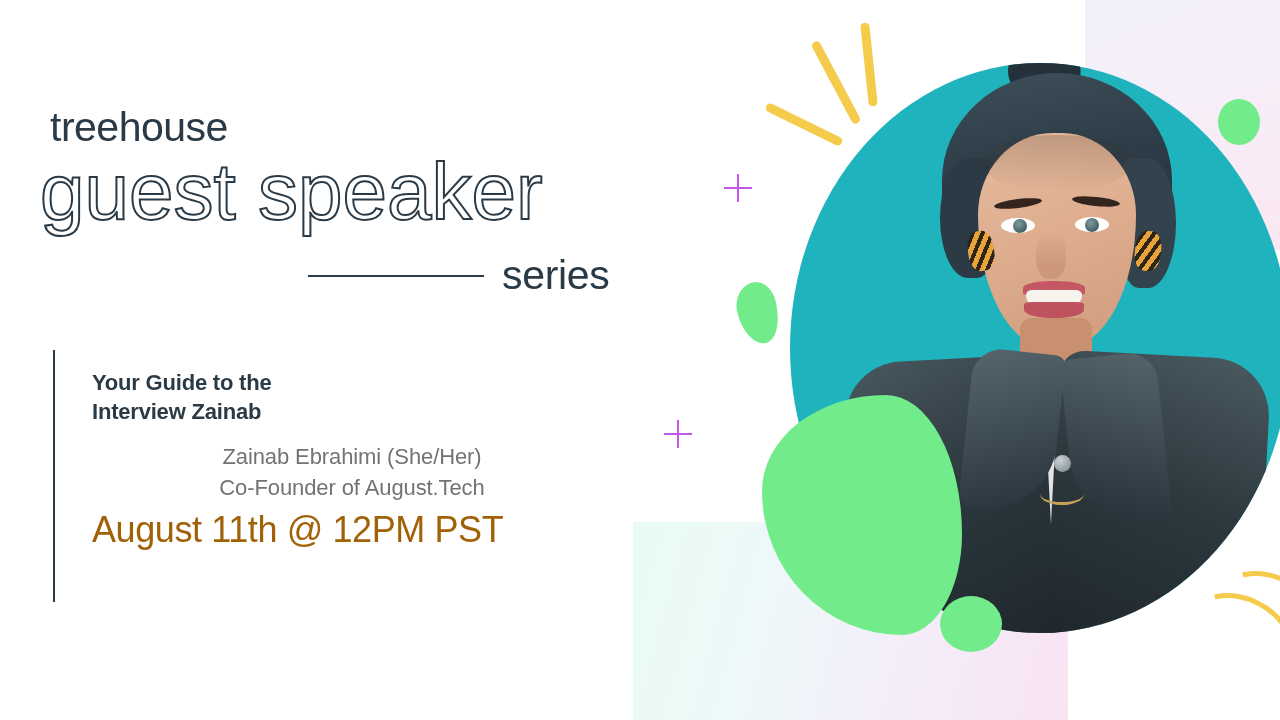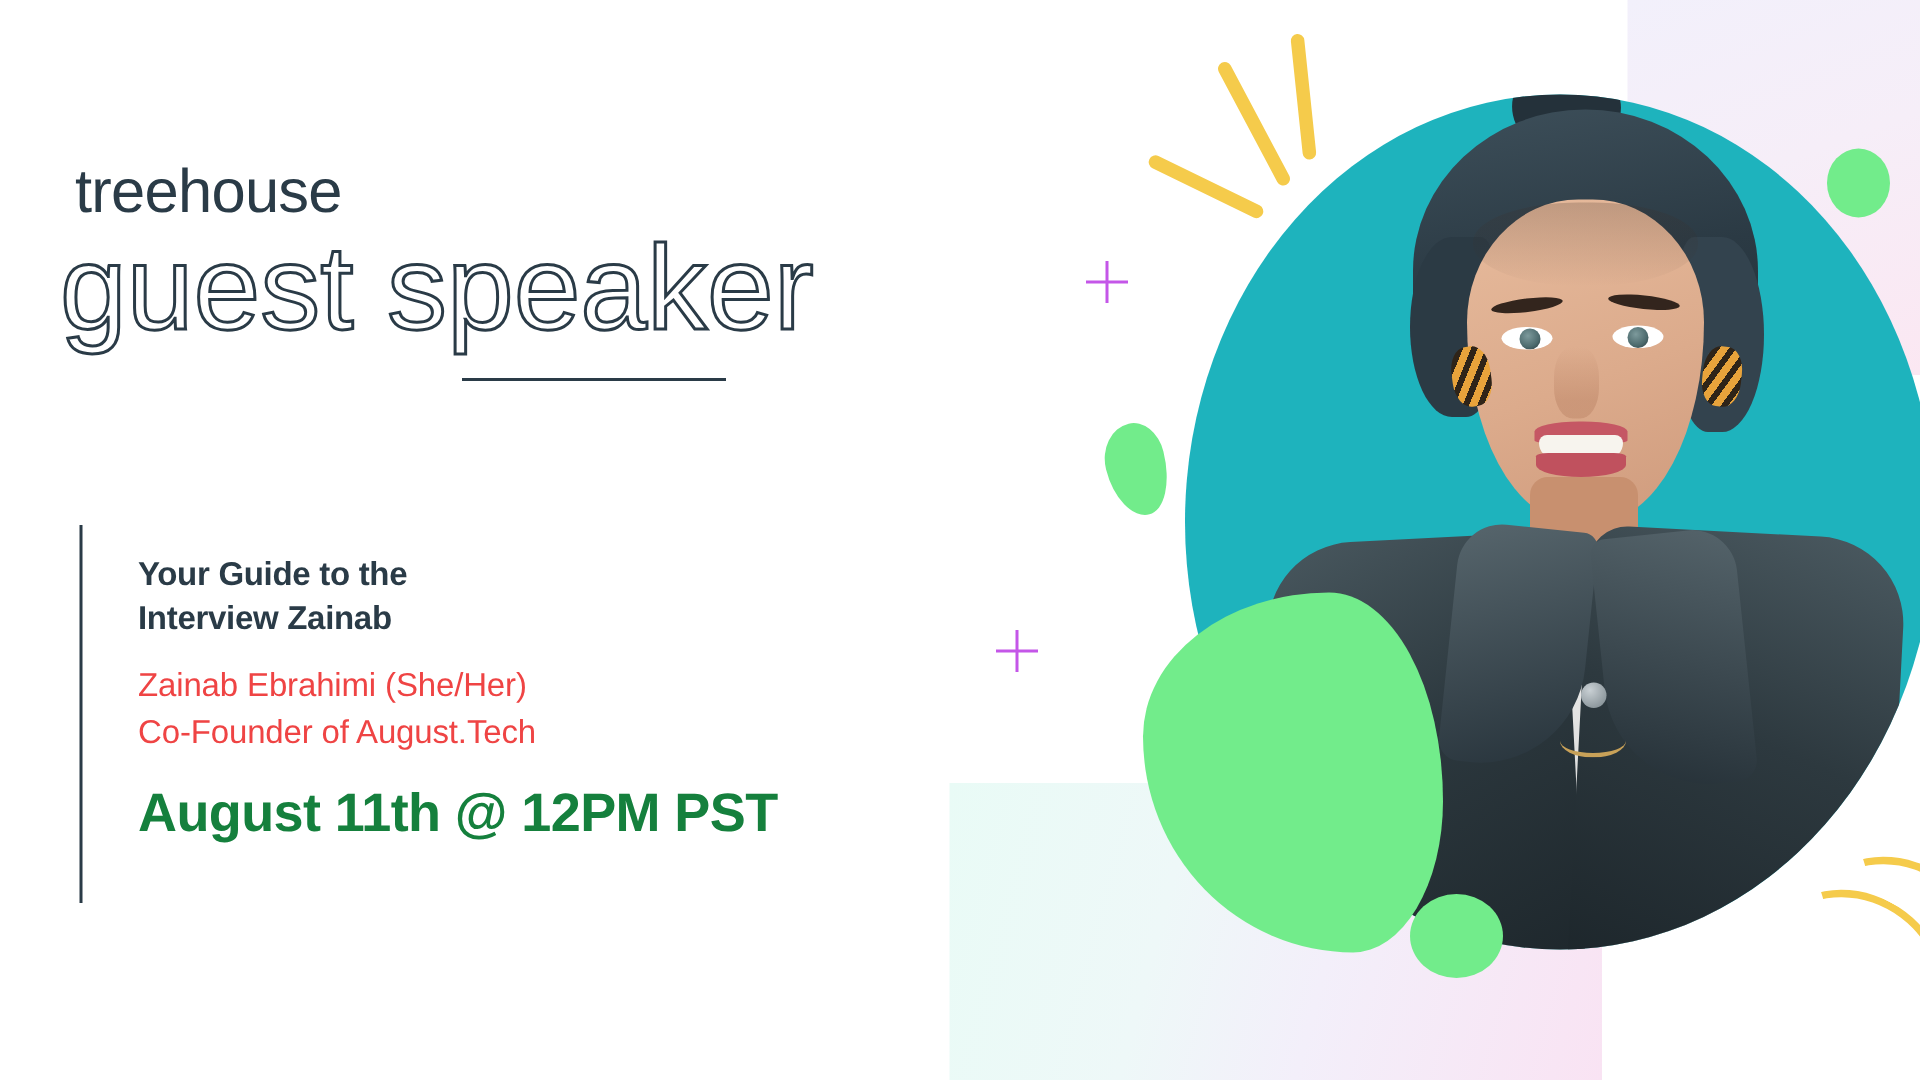--- a/index.html
+++ b/index.html
@@ -215,27 +215,28 @@
   .accent-rule {
     position:absolute; left:53px; top:350px; width:2px; height:252px;
     background:#2a3b47;
   }
   .title-block { position:absolute; left:92px; top:368px; width:520px; }
   .talk-title {
     font-size:22px; font-weight:700; color:#2a3b47;
     line-height:1.33; letter-spacing:-0.2px;
   }
   .speaker-name, .speaker-role {
-    font-size:22px; font-weight:400; color:#ef4444; line-height:1.42;
+    font-size:22px; font-weight:400; color:#737373; line-height:1.42;
     letter-spacing:-0.1px;
+    text-align:center;
   }
   .speaker-name { margin-top:14px; }
   .datetime {
-    margin-top:18px;
-    font-size:36px; font-weight:700; color:#15803d; letter-spacing:-0.4px;
+    margin-top:6px;
+    font-size:36px; font-weight:400; color:#a16207; letter-spacing:-0.4px;
   }
 </style>
 </head>
 <body>
 
 <div id="stage">
 
   <div class="panel-tr"></div>
   <div class="panel-bl"></div>
 
@@ -291,20 +292,21 @@
   <div class="ycurve yc2"></div>
 
   <div class="left-col">
 
     <div class="wordmark">treehouse</div>
 
     <div class="headline">guest speaker</div>
 
     <div class="series-row">
       <div class="series-rule"></div>
+      <div class="series-word">series</div>
     </div>
 
     <div class="accent-rule"></div>
 
     <div class="title-block">
       <div class="talk-title">
         <div>Your Guide to the</div>
         <div>Interview Zainab</div>
       </div>
       <div class="speaker-name">Zainab Ebrahimi (She/Her)</div>

